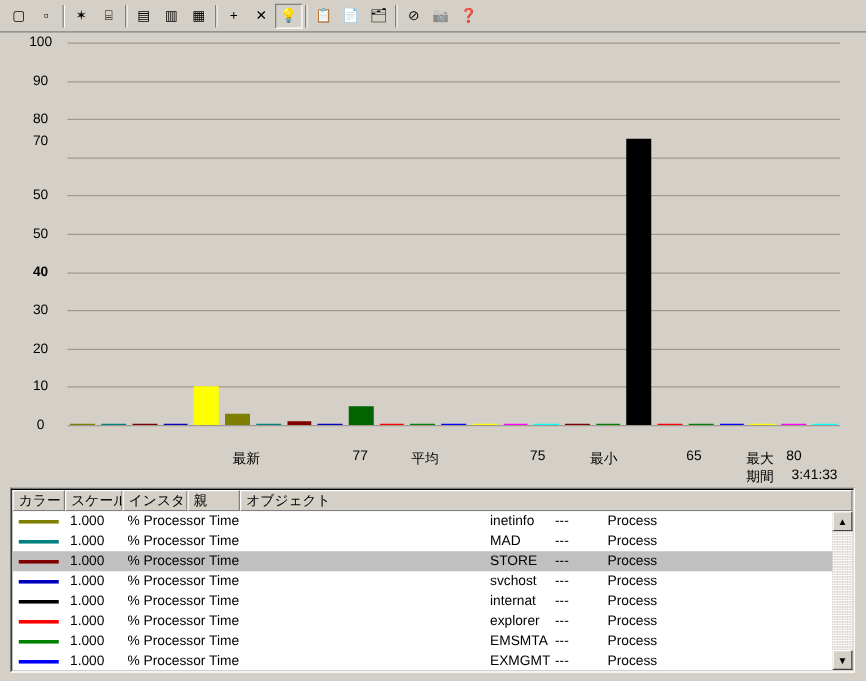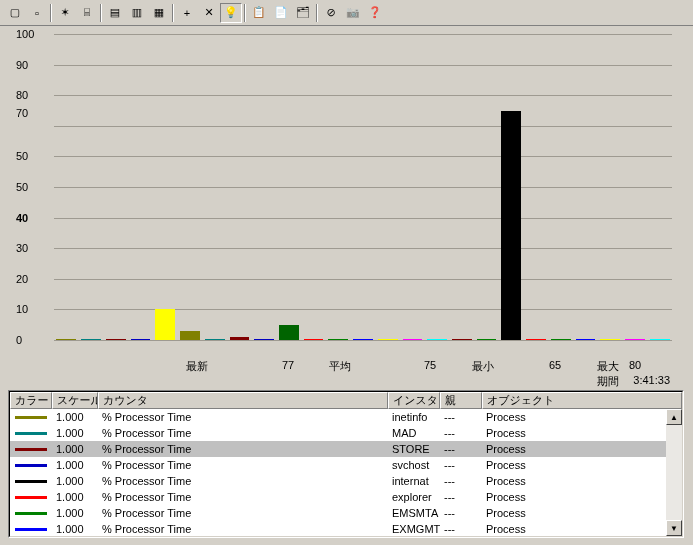--- a/index.html
+++ b/index.html
@@ -51,21 +51,21 @@
   }
   .chart-plot {
     position: absolute;
     left: 46px;
     top: 4px;
     width: 618px;
     height: 306px;
     background: #d4d0c8;
   }
   .grid-x { position:absolute; left:0; width:100%; border-top:1px solid #9e9a91; }
-  .axis-label { position:absolute; right: 635px; width:33px; text-align:left; font-size:11px; color:#000; }
+  .axis-label { position:absolute; right: 635px; width:33px; text-align:center; font-size:11px; color:#000; }
   .bars { position:absolute; left:0; bottom:0; width:100%; height:100%; }
   .bar { position:absolute; bottom:0; }
   .stats {
     position: absolute;
     left: 46px;
     top: 314px;
     width: 618px;
     height: 34px;
     font-size: 11px;
     margin-top: 12px;
@@ -251,23 +251,20 @@
 <div class="legend">
   <div class="legend-inner">
     <div class="lhdr">
       <div class="lhdr-cell" style="width:42px">
           <span>カラー</span>
           <span class="lhdr-div">⋮</span>
         </div>
       <div class="lhdr-cell" style="width:46px">
           <span>スケール</span>
         </div>
-      <div class="lhdr-cell" style="width:290px">
-          <span>カウンタ</span>
-        </div>
       <div class="lhdr-cell" style="width:52px">
           <span>インスタン...</span>
         </div>
       <div class="lhdr-cell" style="width:42px">
           <span>親</span>
         </div>
       <div class="lhdr-cell" style="flex:1">
           <span>オブジェクト</span>
         </div>
     </div>

